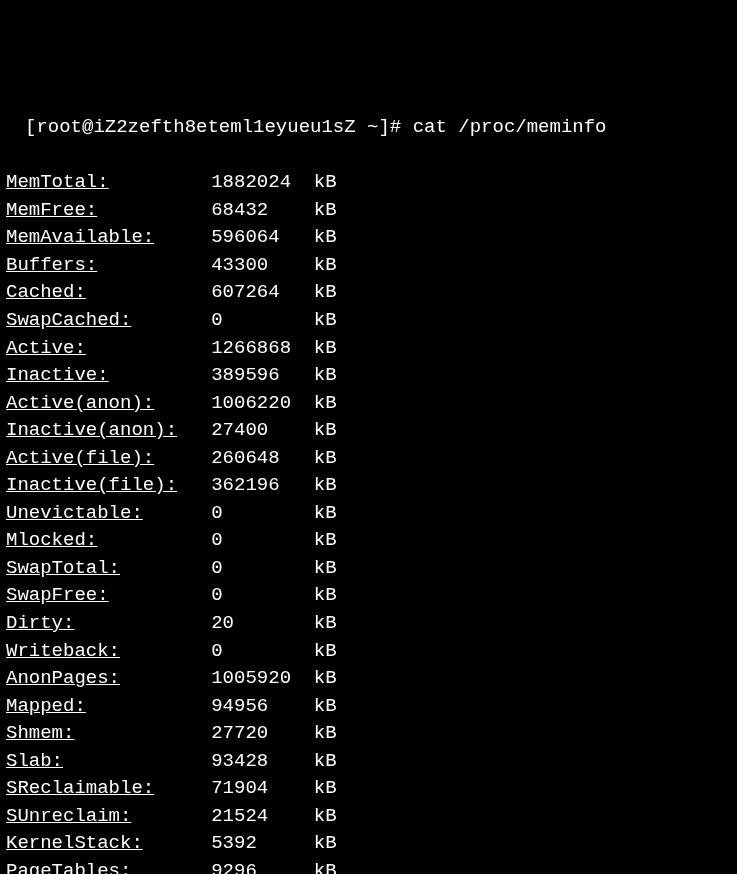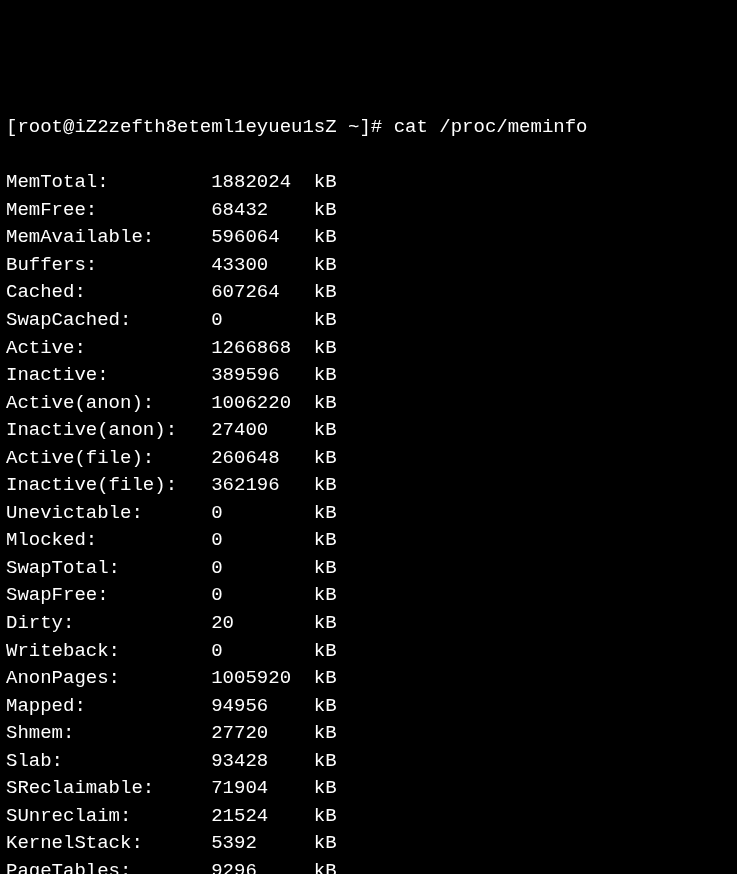--- a/index.html
+++ b/index.html
@@ -14,27 +14,29 @@
       font-size: 19px;
       line-height: 1.45;
       padding: 4px 6px;
       width: 737px;
       height: 874px;
       overflow: hidden;
       white-space: pre;
     }
     .prompt-line {
       display: block;
+      margin-left: 19px;
     }
     .mem-line {
       display: block;
     }
     .label {
       display: inline-block;
       width: 18ch;
+      text-decoration: underline;
     }
     .value {
       display: inline-block;
       width: 8ch;
       text-align: left;
     }
     .unit {
       display: inline-block;
       padding-left: 1ch;
     }

